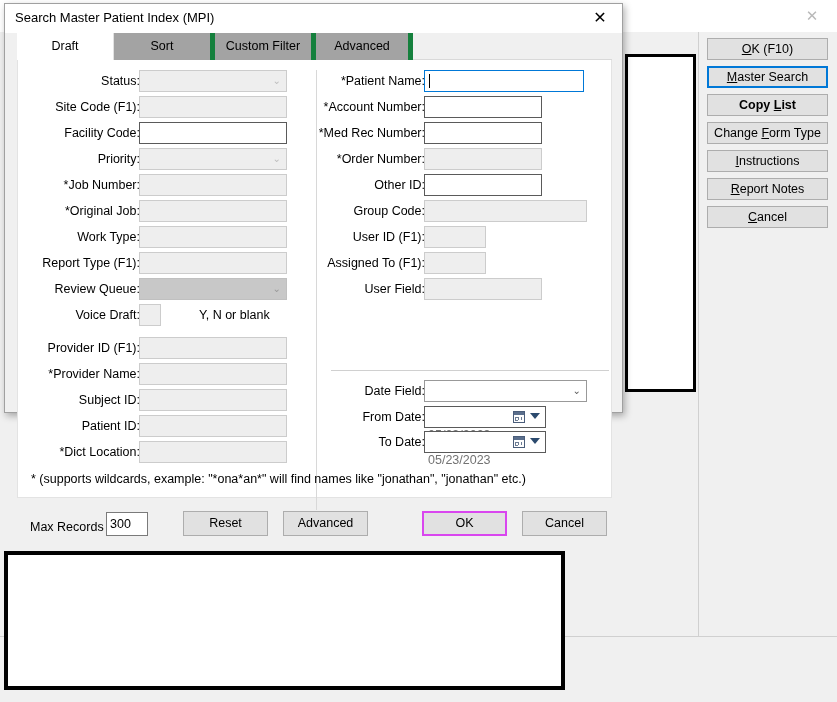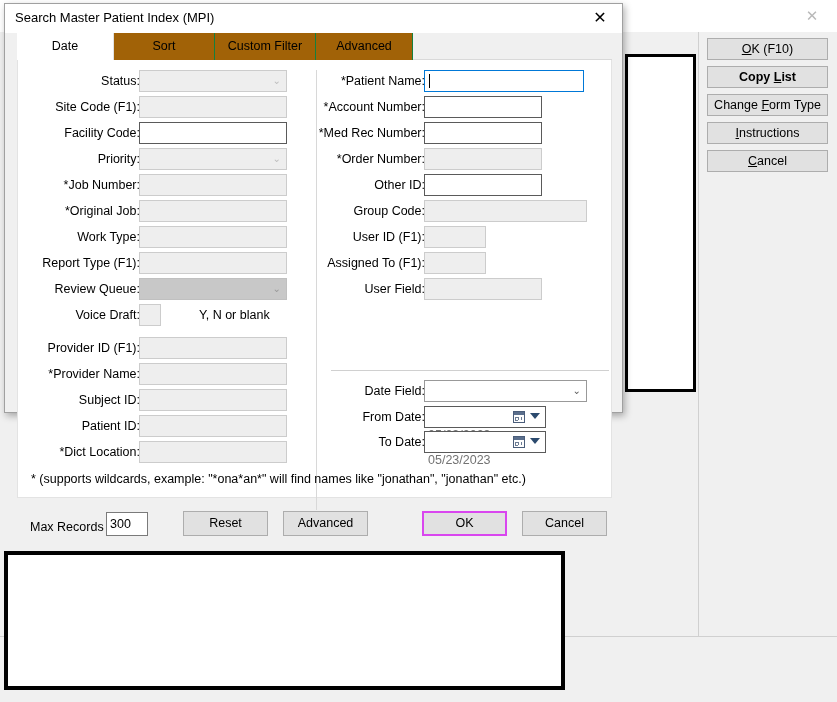--- a/index.html
+++ b/index.html
@@ -86,21 +86,21 @@
     text-align: center; line-height: 28px; font-size: 16px; color: #000;
   }
 
   
   #tabstrip {
     position: absolute; left: 12px; top: 29px; width: 595px; height: 27px;
     border-bottom: 1px solid #d9d9d9;
   }
   .tab {
     position: absolute; top: 0; height: 27px;
-    background: #a16207; border-right: 1px solid #15803d;
+    background: #a3a3a3; border-right: 5px solid #15803d;
     font-size: 12.5px; color: #000;
     text-align: center; line-height: 27px;
   }
   .tab.active {
     background: #ffffff; border-right: 1px solid #e2e2e2;
   }
 
   
   #content {
     position: absolute; left: 12px; top: 56px; width: 595px; height: 438px;
@@ -211,34 +211,36 @@
   <div id="bg-titlebar"></div>
   <div id="bg-close">✕</div>
   <div id="bg-body"></div>
   <div id="bg-vdivider"></div>
   <div id="bg-hdivider"></div>
   <div id="bg-statusarea"></div>
   <div id="bg-panel-top"></div>
   <div id="bg-panel-bottom"></div>
   <div id="bg-buttons">
       <button class="bgbtn"><span class="acc">O</span>K  (F10)</button>
+      <button class="bgbtn focused"><span class="acc">M</span>aster Search</button>
       <button class="bgbtn bold">Copy <span class="acc">L</span>ist</button>
       <button class="bgbtn">Change <span class="acc">F</span>orm Type</button>
       <button class="bgbtn"><span class="acc">I</span>nstructions</button>
+      <button class="bgbtn"><span class="acc">R</span>eport Notes</button>
       <button class="bgbtn"><span class="acc">C</span>ancel</button>
     </div>
 </div>
 
 <div id="dialog">
   <div id="dlg-titlebar"></div>
   <div id="dlg-title">Search Master Patient Index (MPI)</div>
   <div id="dlg-close">✕</div>
 
   <div id="tabstrip">
-      <div class="tab active" style="left: 0px; width: 97px;"><span>Date</span></div>
+      <div class="tab active" style="left: 0px; width: 97px;"><span>Draft</span></div>
       <div class="tab" style="left: 97px; width: 101px;"><span>Sort</span></div>
       <div class="tab" style="left: 198px; width: 101px;"><span>Custom Filter</span></div>
       <div class="tab" style="left: 299px; width: 97px;"><span>Advanced</span></div>
     </div>
 
   <div id="content">
     <div id="col-divider"></div>
     <div id="date-divider"></div>
   <div class="lbl" style="left: 0px; width: 122px; top: 10px;">Status:</div>
       <div class="fld combo" style="left: 121px; top: 10px; width: 148px;">

